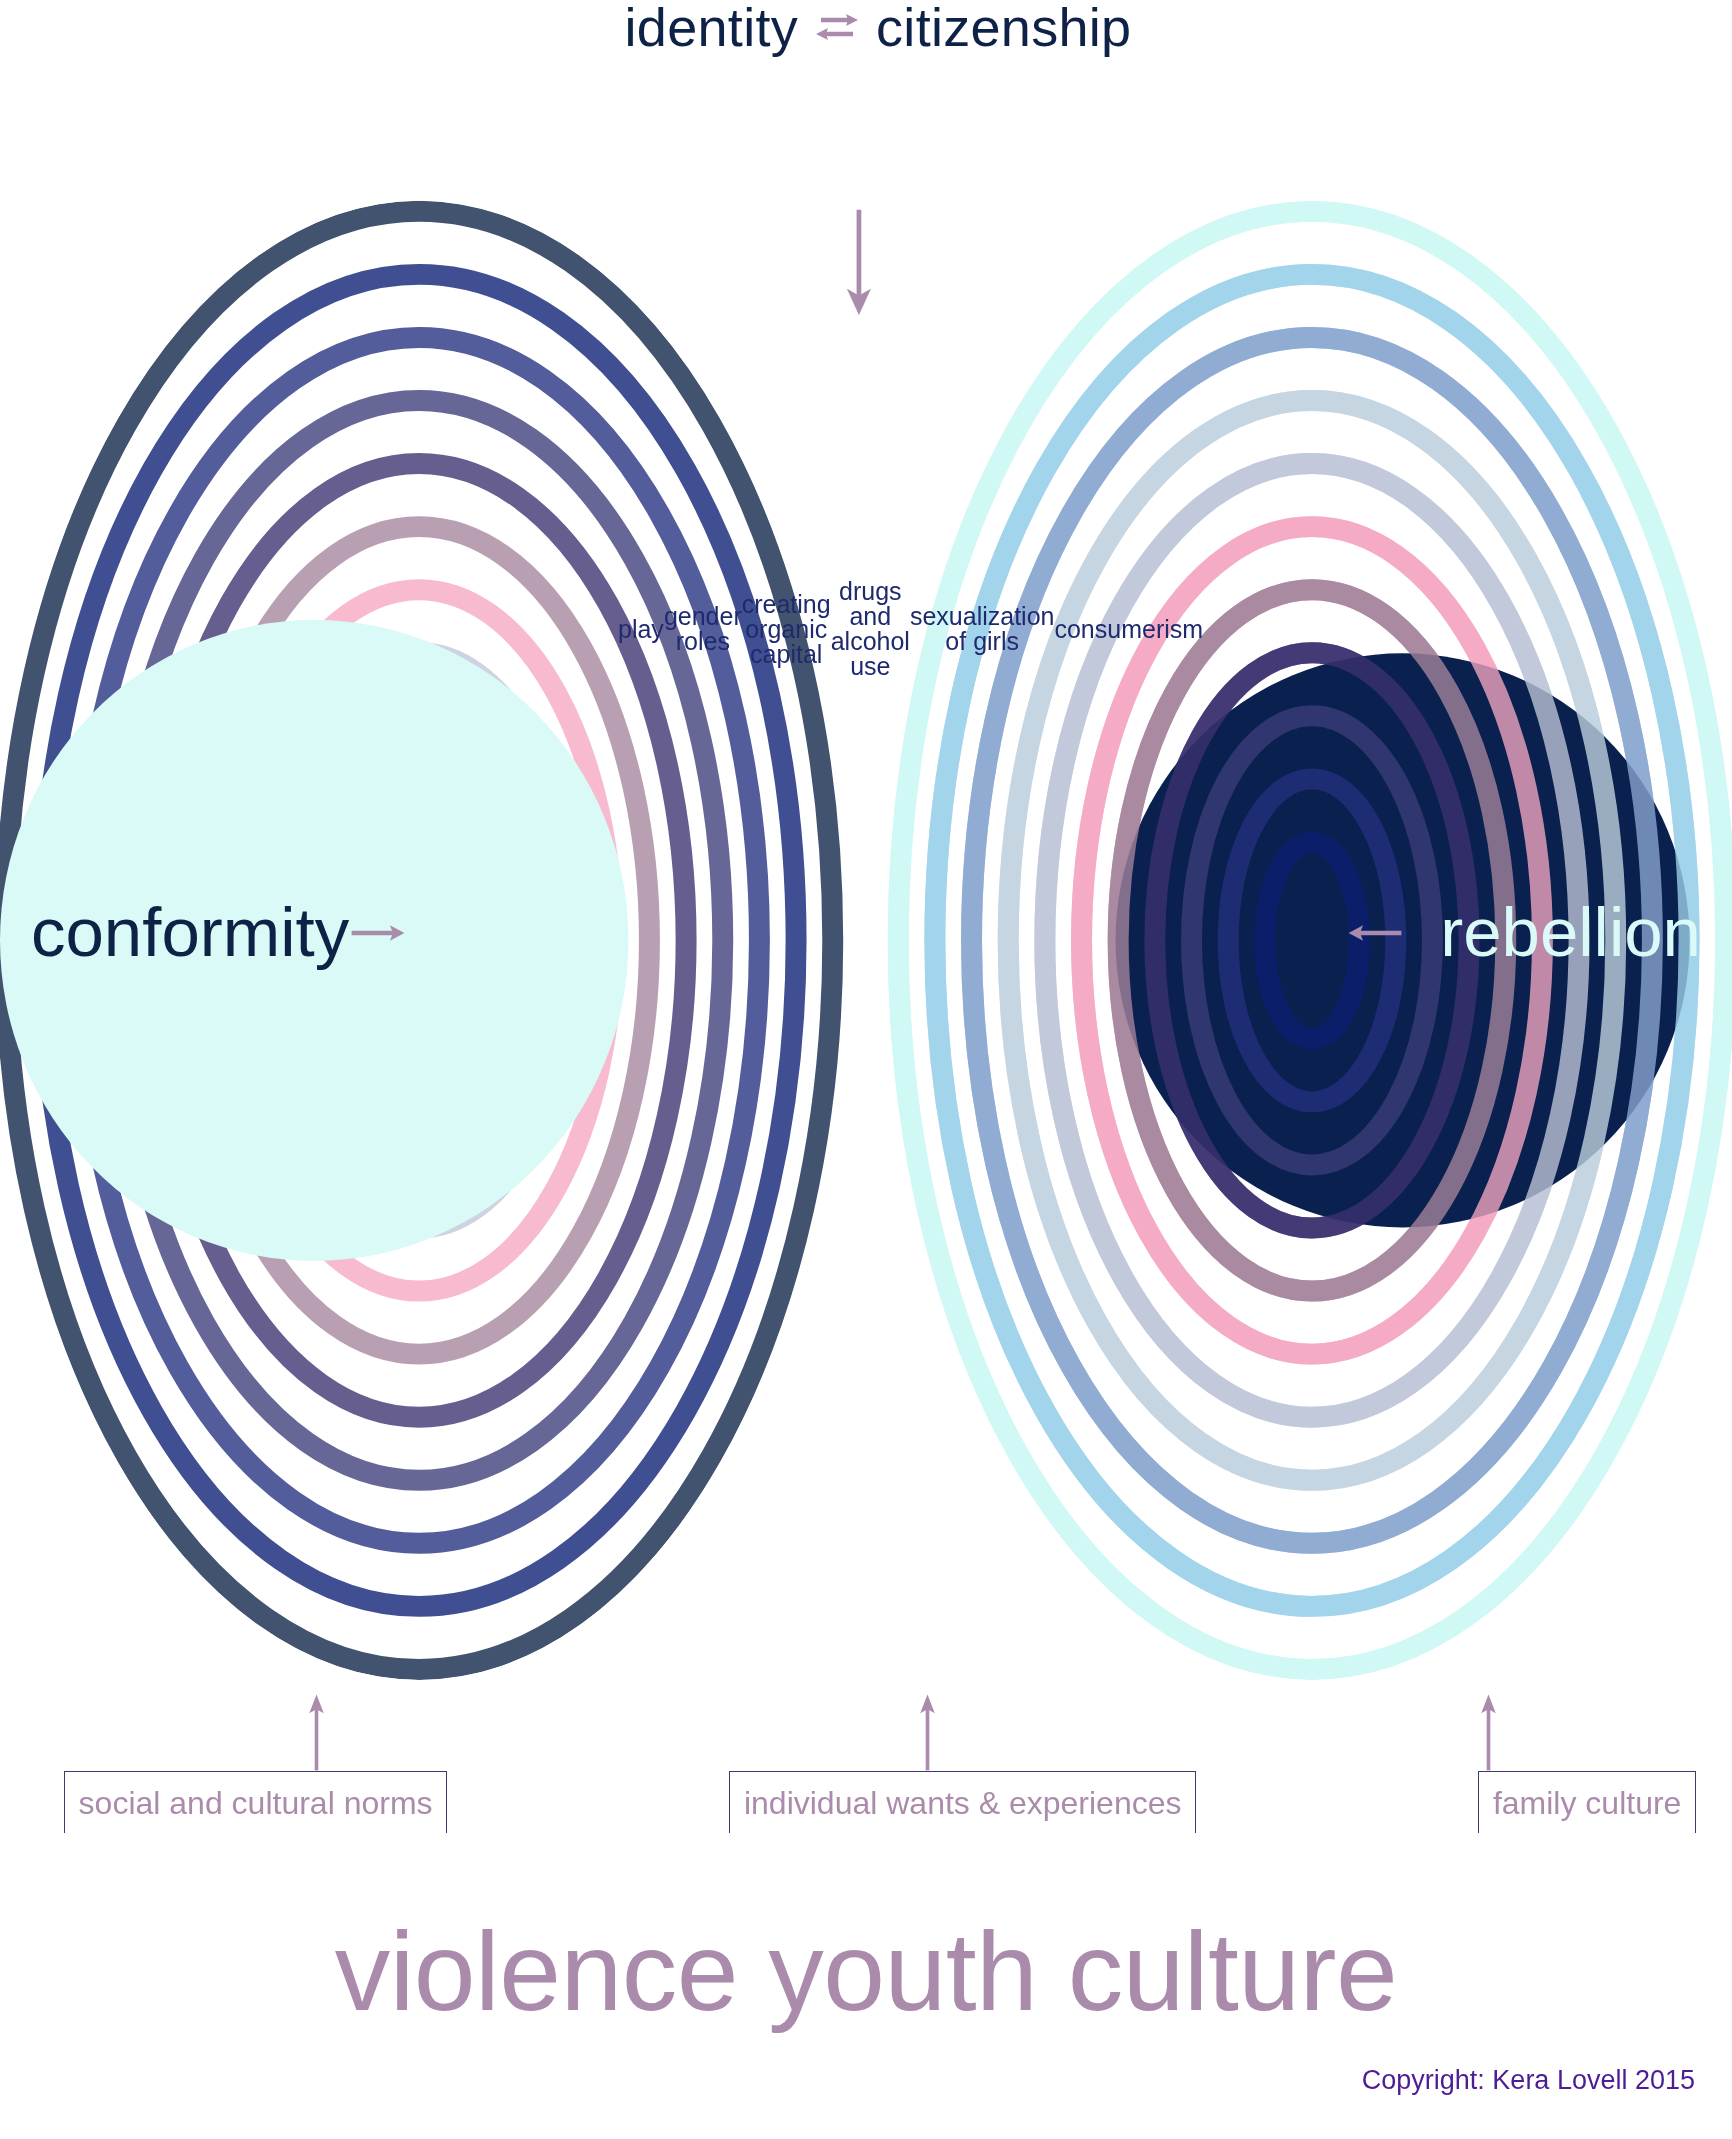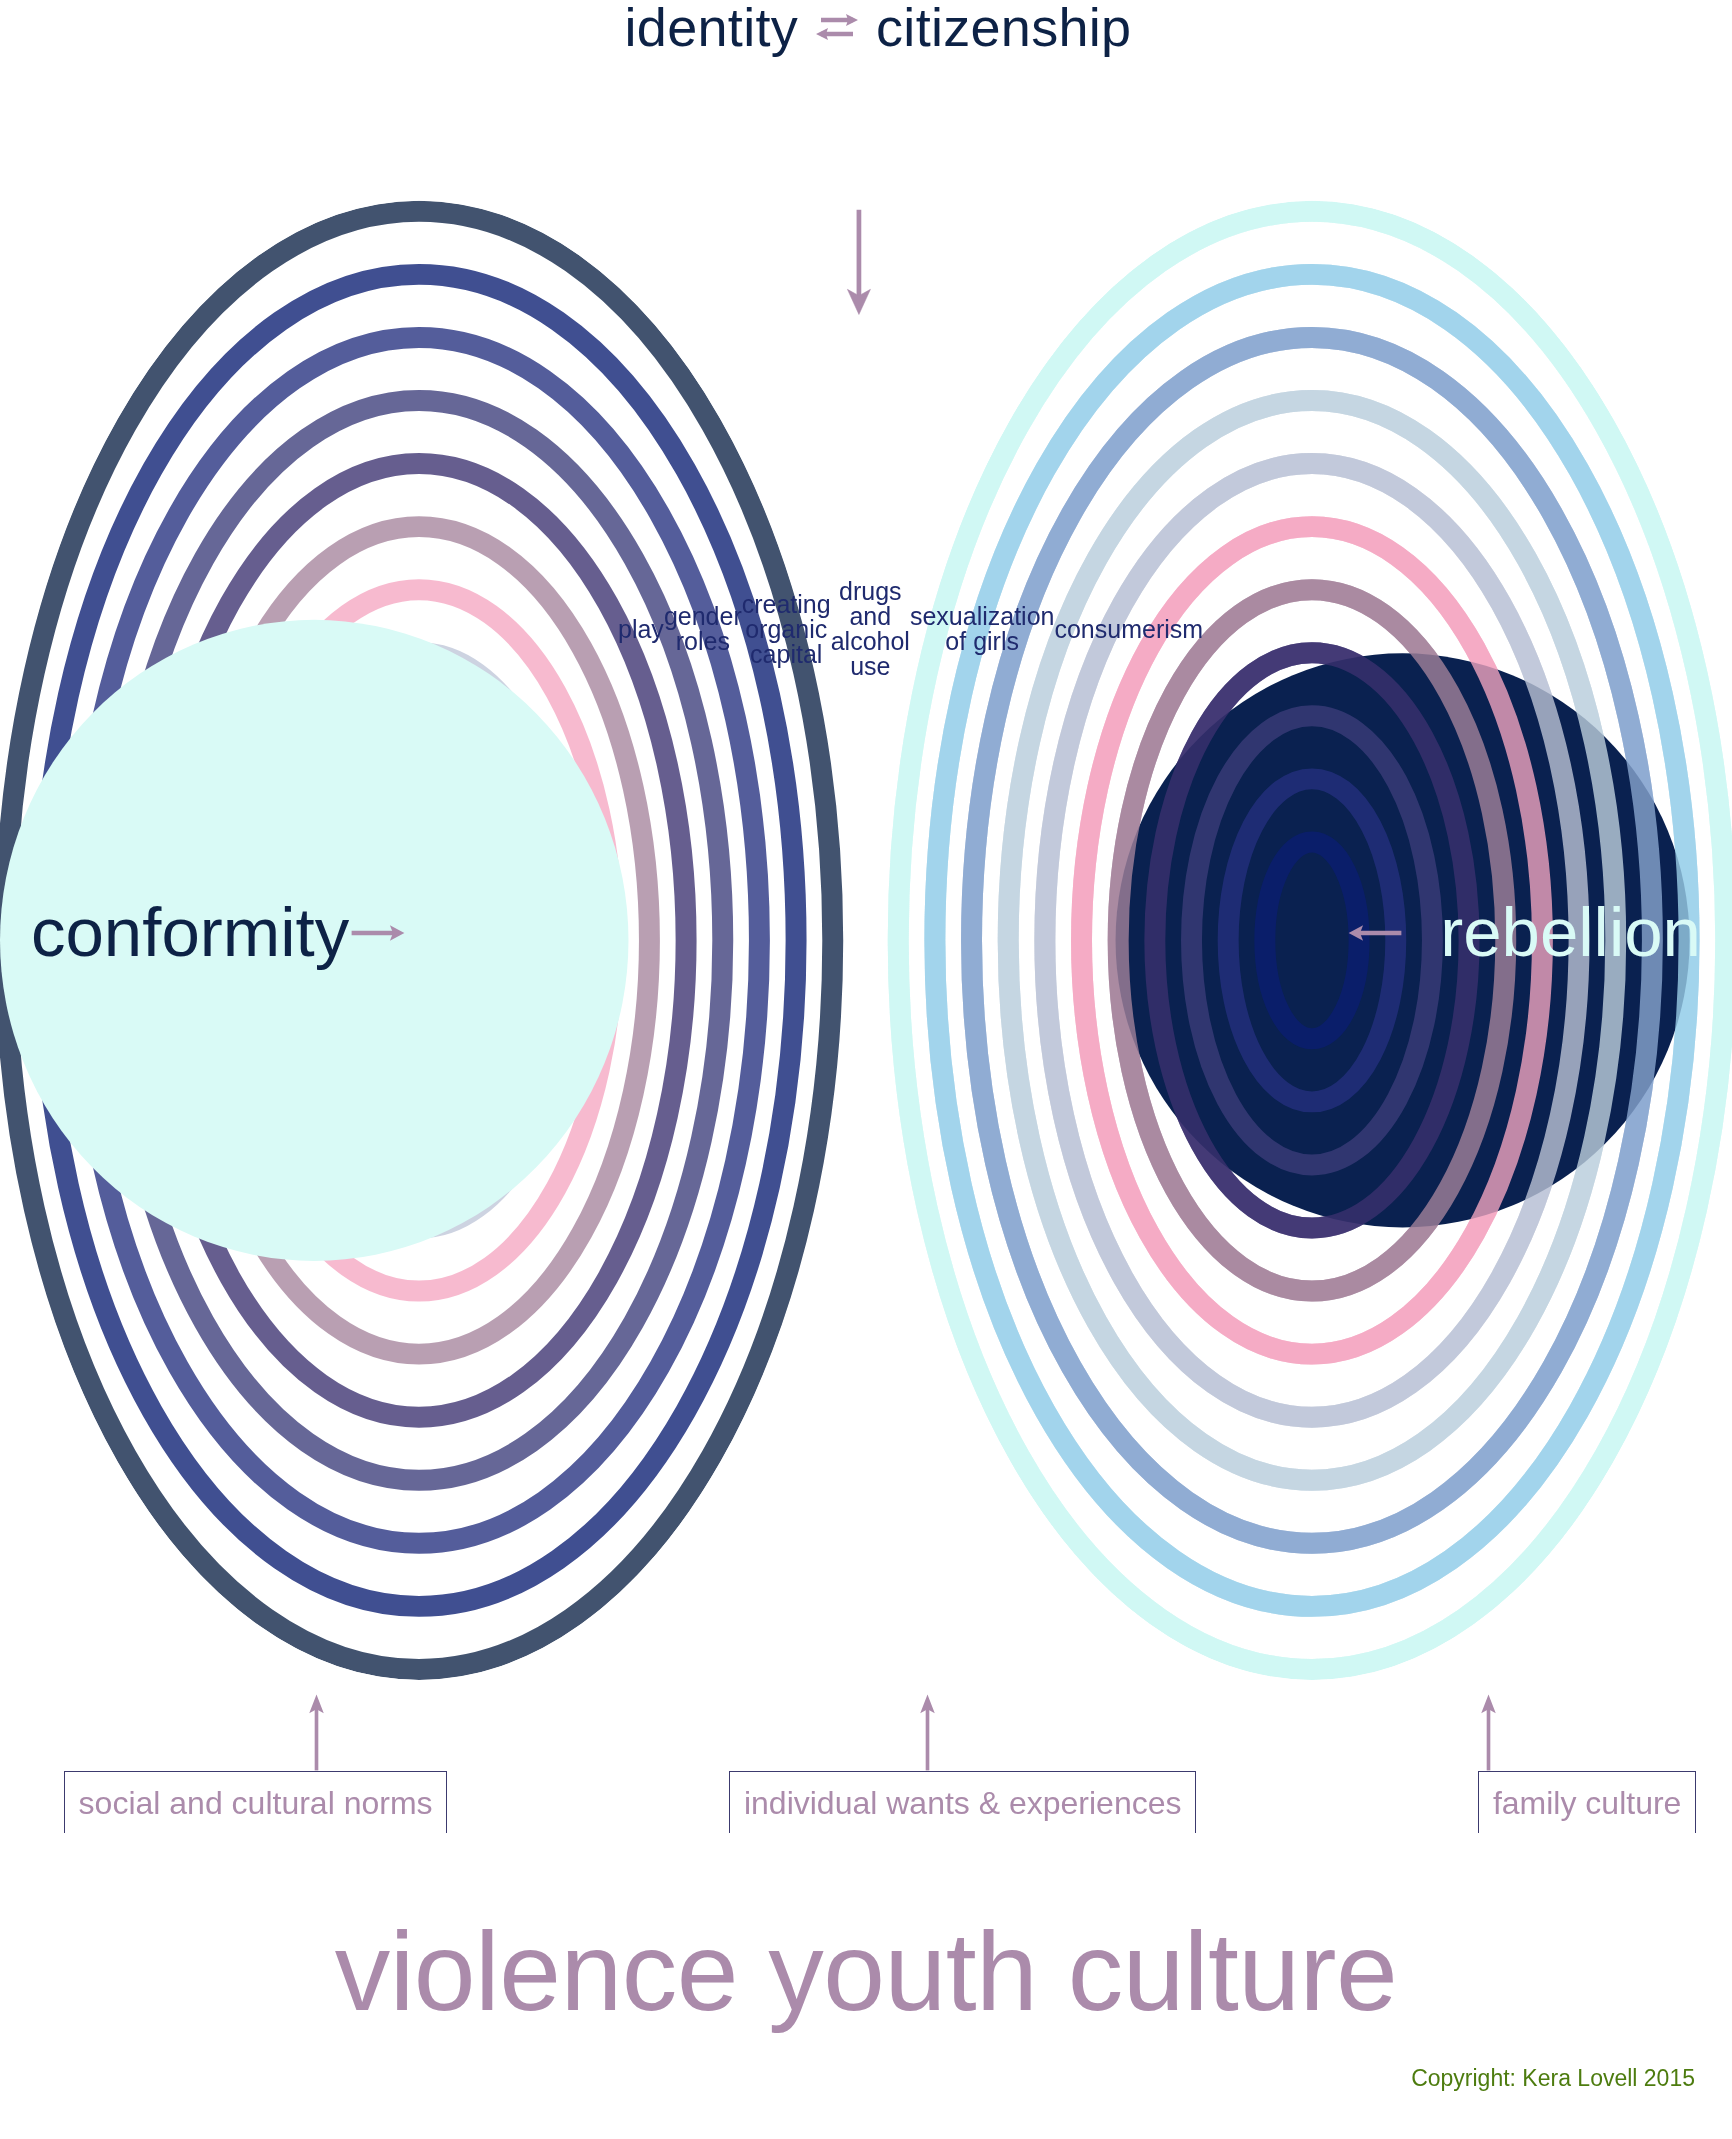--- a/index.html
+++ b/index.html
@@ -34,21 +34,21 @@
       display:flex;align-items:flex-start;justify-content:space-between;}
   .bbox{border:1px solid #3c3a6e;border-bottom:none;height:62px;
         display:flex;align-items:center;justify-content:center;
         padding:0 13.6px;box-sizing:border-box;margin-left:27px;}
   .bbox span{font-size:32px;color:#ab8bab;line-height:1;white-space:nowrap;}
   .uparrow{position:absolute;width:27px;height:79px;}
 
   
   #title{position:absolute;left:0;top:1917px;width:1732px;text-align:center;
      font-size:111px;color:#ab8bab;line-height:1;letter-spacing:-0.5px;}
-  #copy{position:absolute;right:37px;top:2067px;font-size:23px;color:#4d7c0f;line-height:1;}
+  #copy{position:absolute;right:37px;top:2067px;font-size:27px;color:#4c1d95;line-height:1;}
 </style>
 </head>
 <body>
 
 <div id="stage">
 
   <svg id="art" viewBox="0 0 3307 4085">
     <defs>
       <clipPath id="clipLeft">
           <ellipse cx="800" cy="1795" rx="812" ry="1412"></ellipse>

